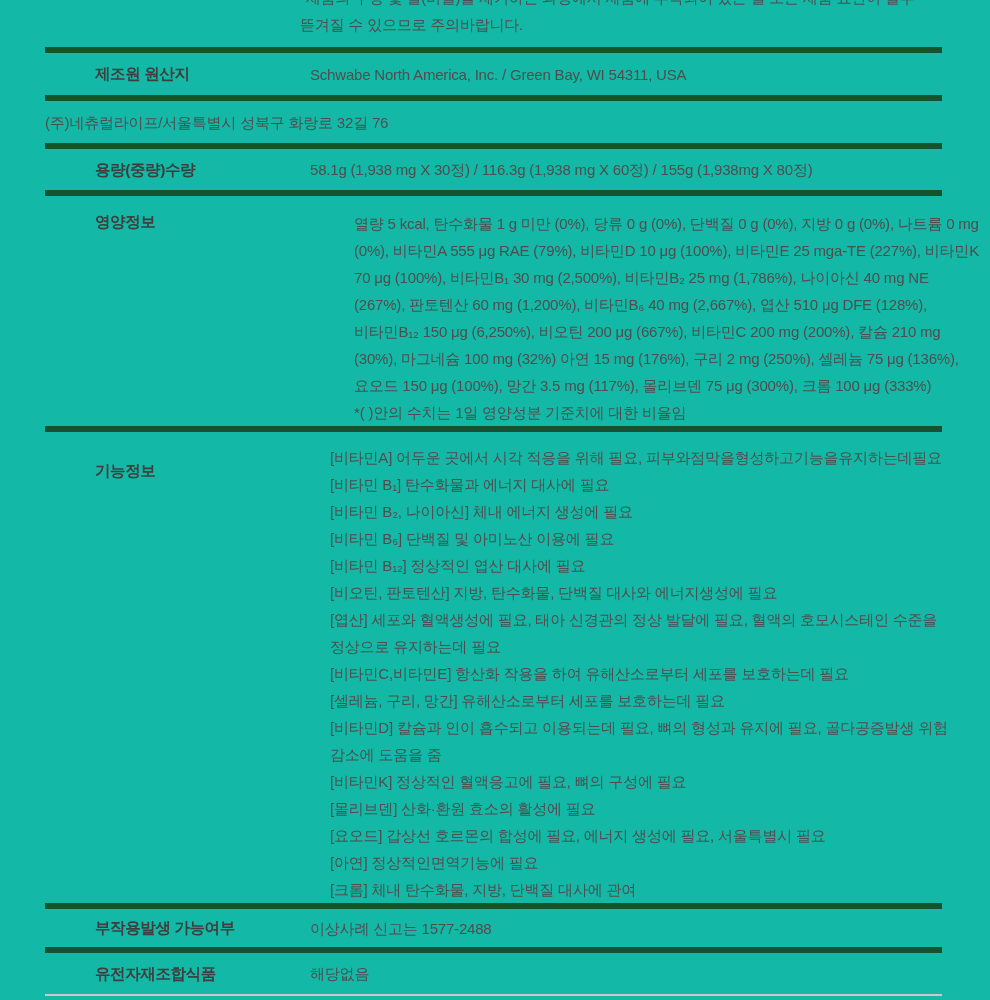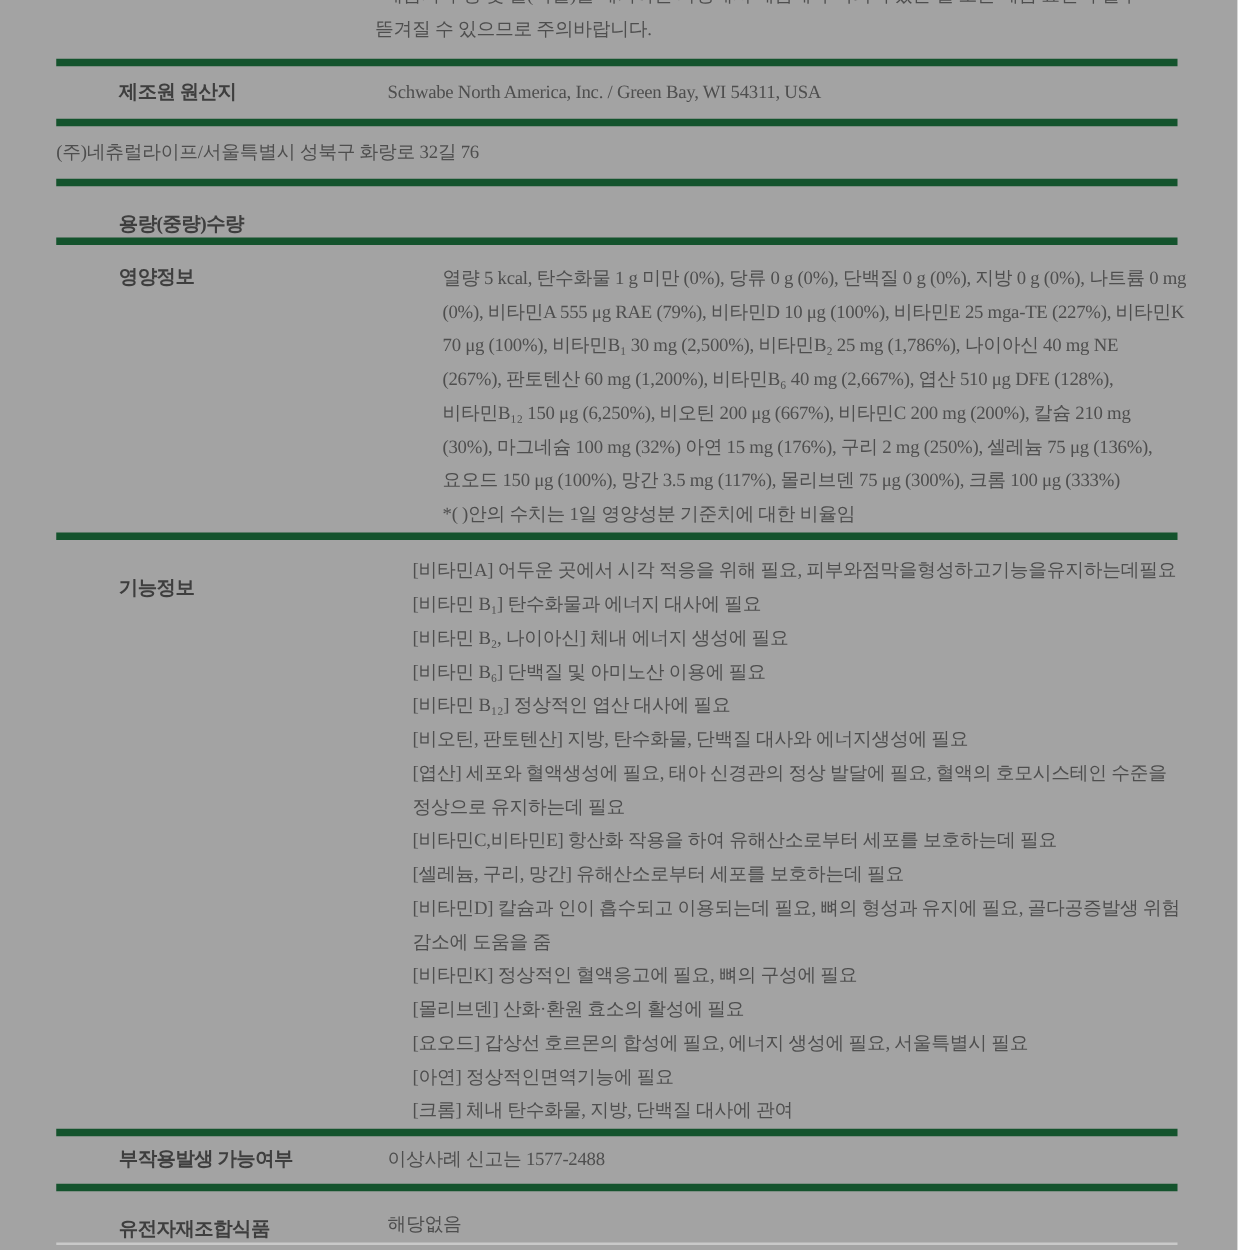--- a/index.html
+++ b/index.html
@@ -4,22 +4,22 @@
 <style>
   html, body {
     margin: 0;
     padding: 0;
     background: #ffffff;
   }
   .page {
     position: relative;
     width: 990px;
     height: 1000px;
-    background: #a3a3a3;
-    font-family: Liberation Serif, serif;
+    background: #14b8a6;
+    font-family: Liberation Sans, sans-serif;
     color: #4e4e4e;
     overflow: hidden;
   }
   .top-note {
     height: 47px;
     overflow: hidden;
     box-sizing: border-box;
     padding-left: 300px;
   }
   .top-note .note-inner {
@@ -49,21 +49,21 @@
     letter-spacing: -0.4px;
     line-height: 20px;
   }
   .row .value {
     flex: 1;
     min-width: 0;
   }
   
   .row-s { align-items: center; }
   .row-h48 { min-height: 48px; }
-  .row-h47 { min-height: 47px; align-items: flex-end; }
+  .row-h47 { min-height: 47px; }
   .row-h44 { min-height: 44px; }
   
   .row-nutrition { min-height: 233px; }
   .row-nutrition .label { padding-top: 16px; }
   .row-nutrition .value { padding-top: 14px; margin-left: 44px; }
   .row-function { min-height: 474px; gap: 20px; }
   .row-function .label { padding-top: 29px; }
   .row-function .value { padding-top: 12px; }
   .bottom-divider {
     border-top: 2px solid #c9c9c9;
@@ -92,20 +92,23 @@
     </div>
 
     <div class="row row-s row-h48">
       <div class="value">
         <div class="txt-line">(주)네츄럴라이프/서울특별시 성북구 화랑로 32길 76</div>
       </div>
     </div>
 
     <div class="row row-s row-h47">
       <div class="label">용량(중량)수량</div>
+      <div class="value">
+        <div class="txt-line">58.1g (1,938 mg X 30정) / 116.3g (1,938 mg X 60정) / 155g (1,938mg X 80정)</div>
+      </div>
     </div>
 
     <div class="row row-nutrition">
       <div class="label">영양정보</div>
       <div class="value">
         <div class="txt-line">열량 5 kcal, 탄수화물 1 g 미만 (0%), 당류 0 g (0%), 단백질 0 g (0%), 지방 0 g (0%), 나트륨 0 mg</div>
         <div class="txt-line">(0%),  비타민A 555 μg RAE (79%), 비타민D 10 μg (100%), 비타민E 25 mga-TE (227%), 비타민K</div>
         <div class="txt-line">70 μg (100%), 비타민B₁ 30 mg (2,500%), 비타민B₂ 25 mg (1,786%), 나이아신 40 mg NE</div>
         <div class="txt-line">(267%), 판토텐산 60 mg (1,200%), 비타민B₆ 40 mg (2,667%), 엽산 510 μg DFE (128%),</div>
         <div class="txt-line">비타민B₁₂ 150 μg (6,250%),  비오틴 200 μg (667%), 비타민C 200 mg (200%), 칼슘 210 mg</div>

